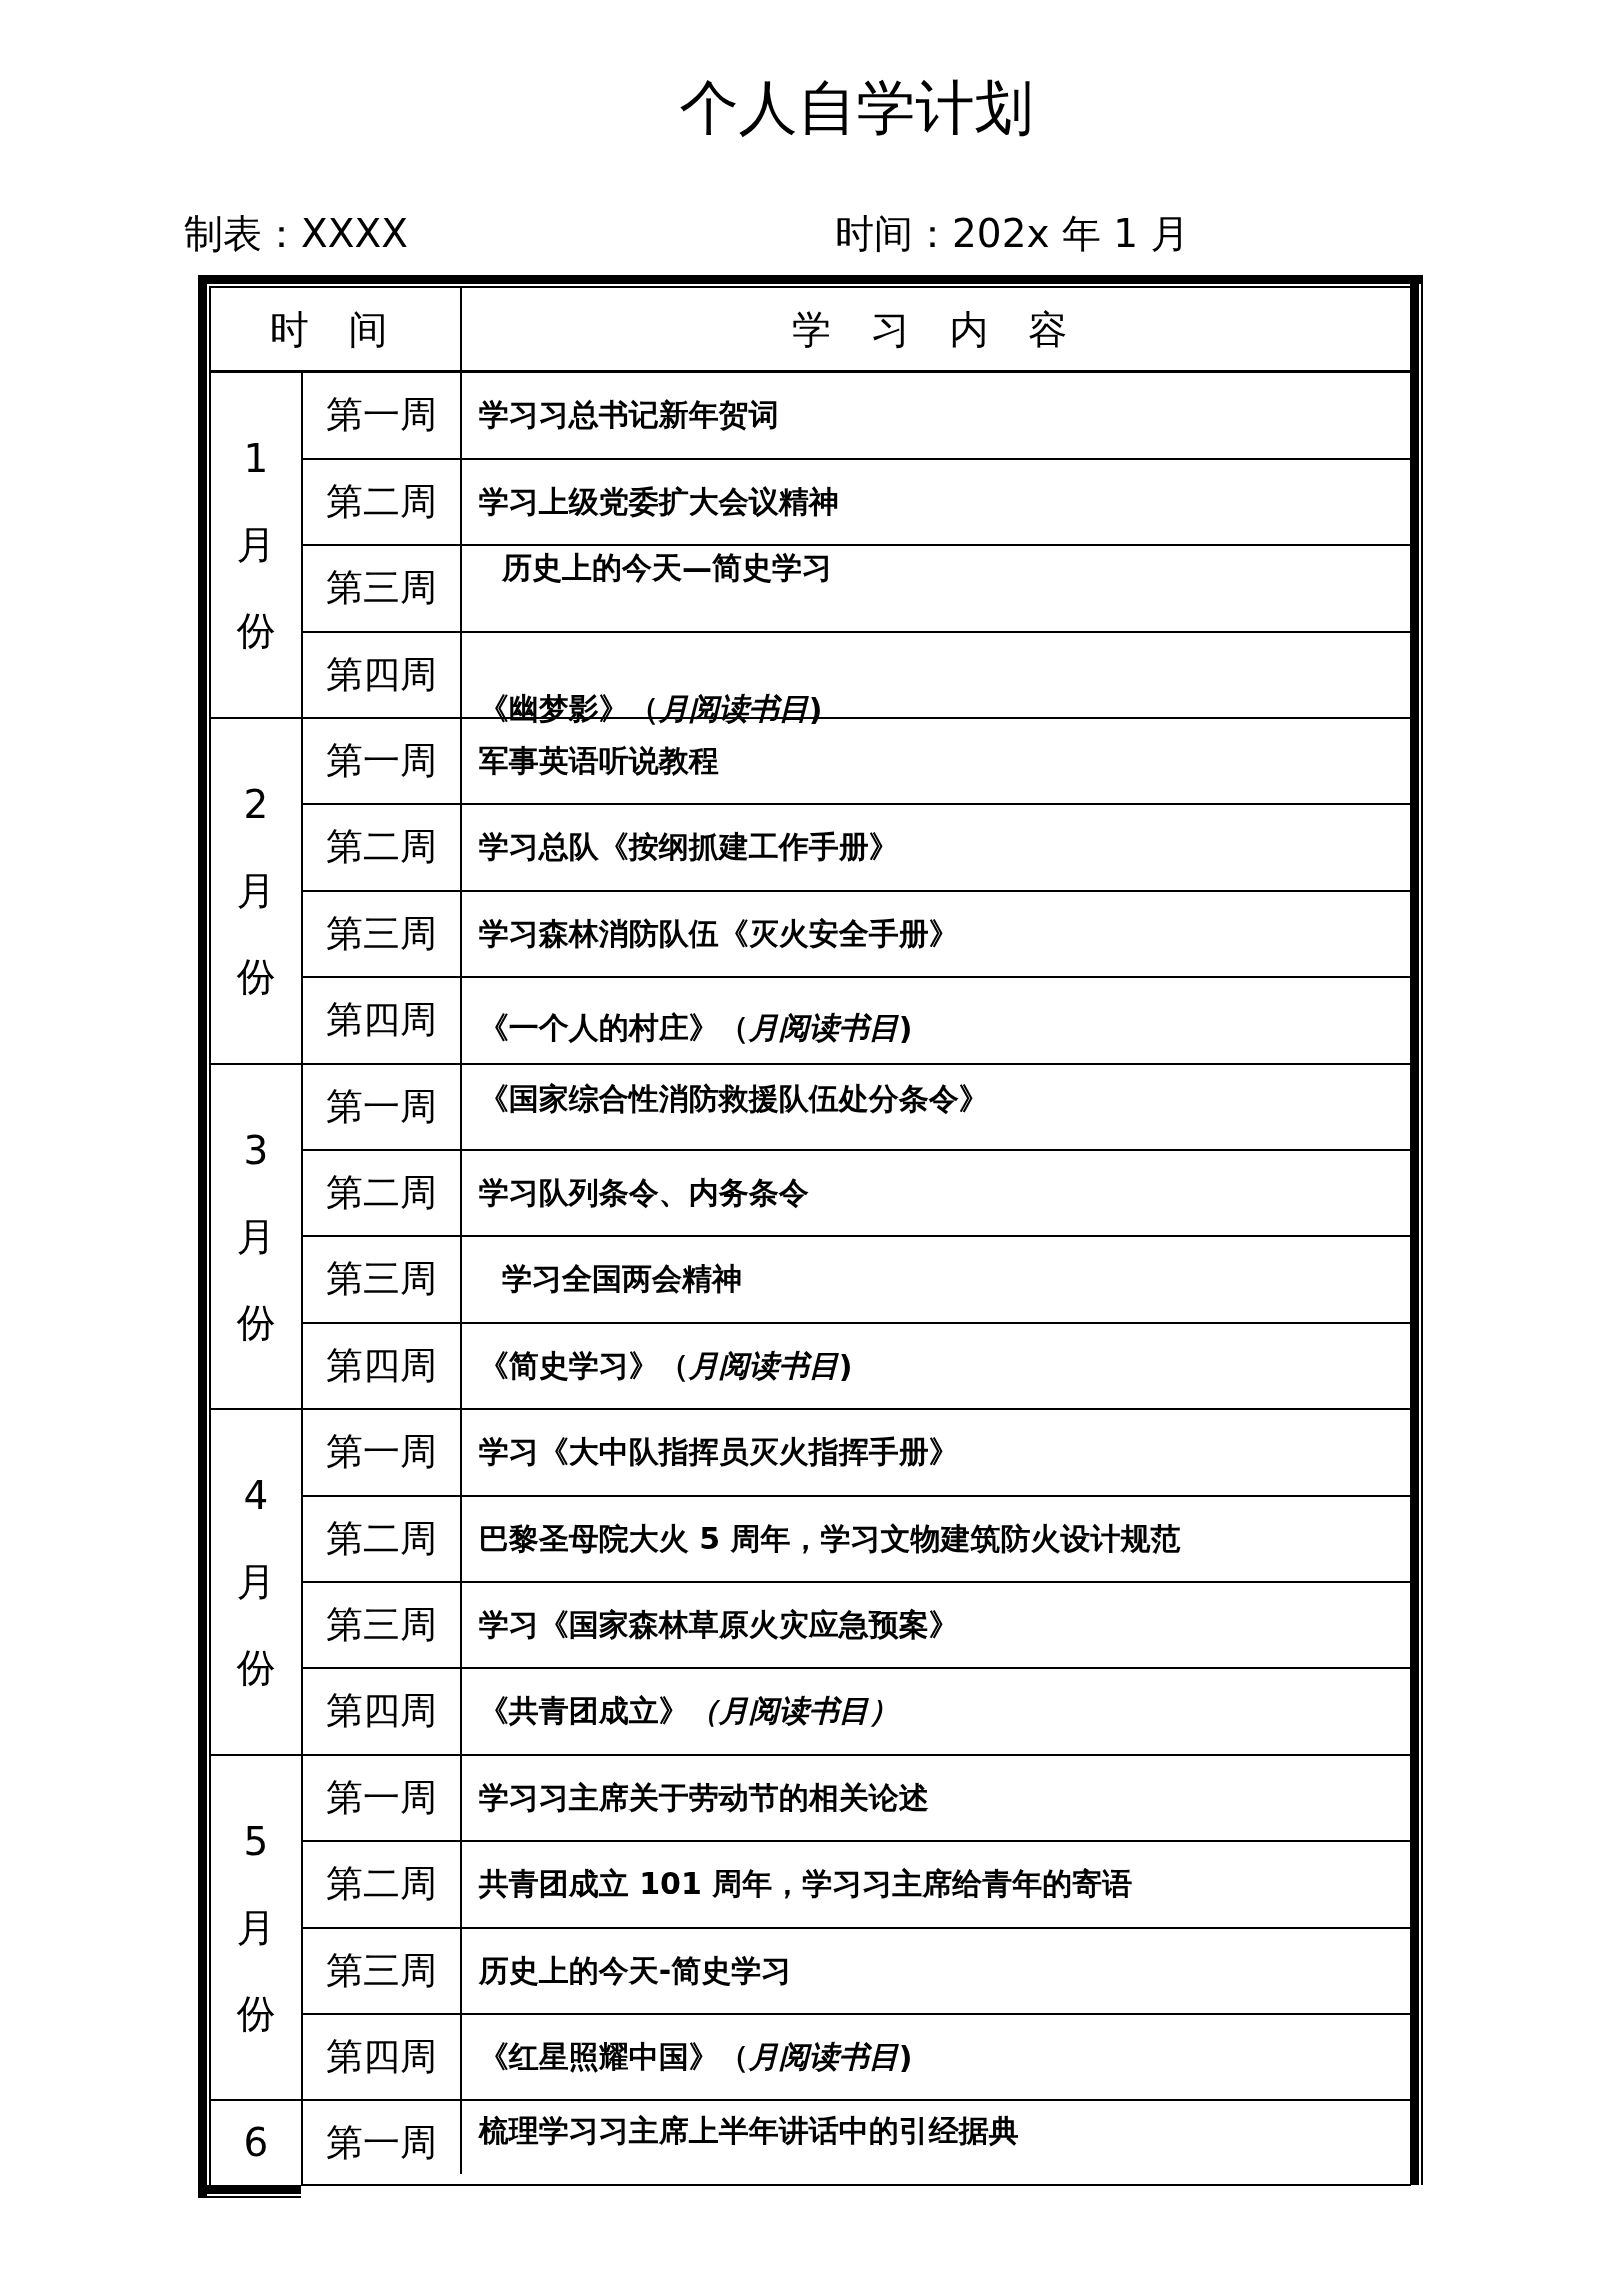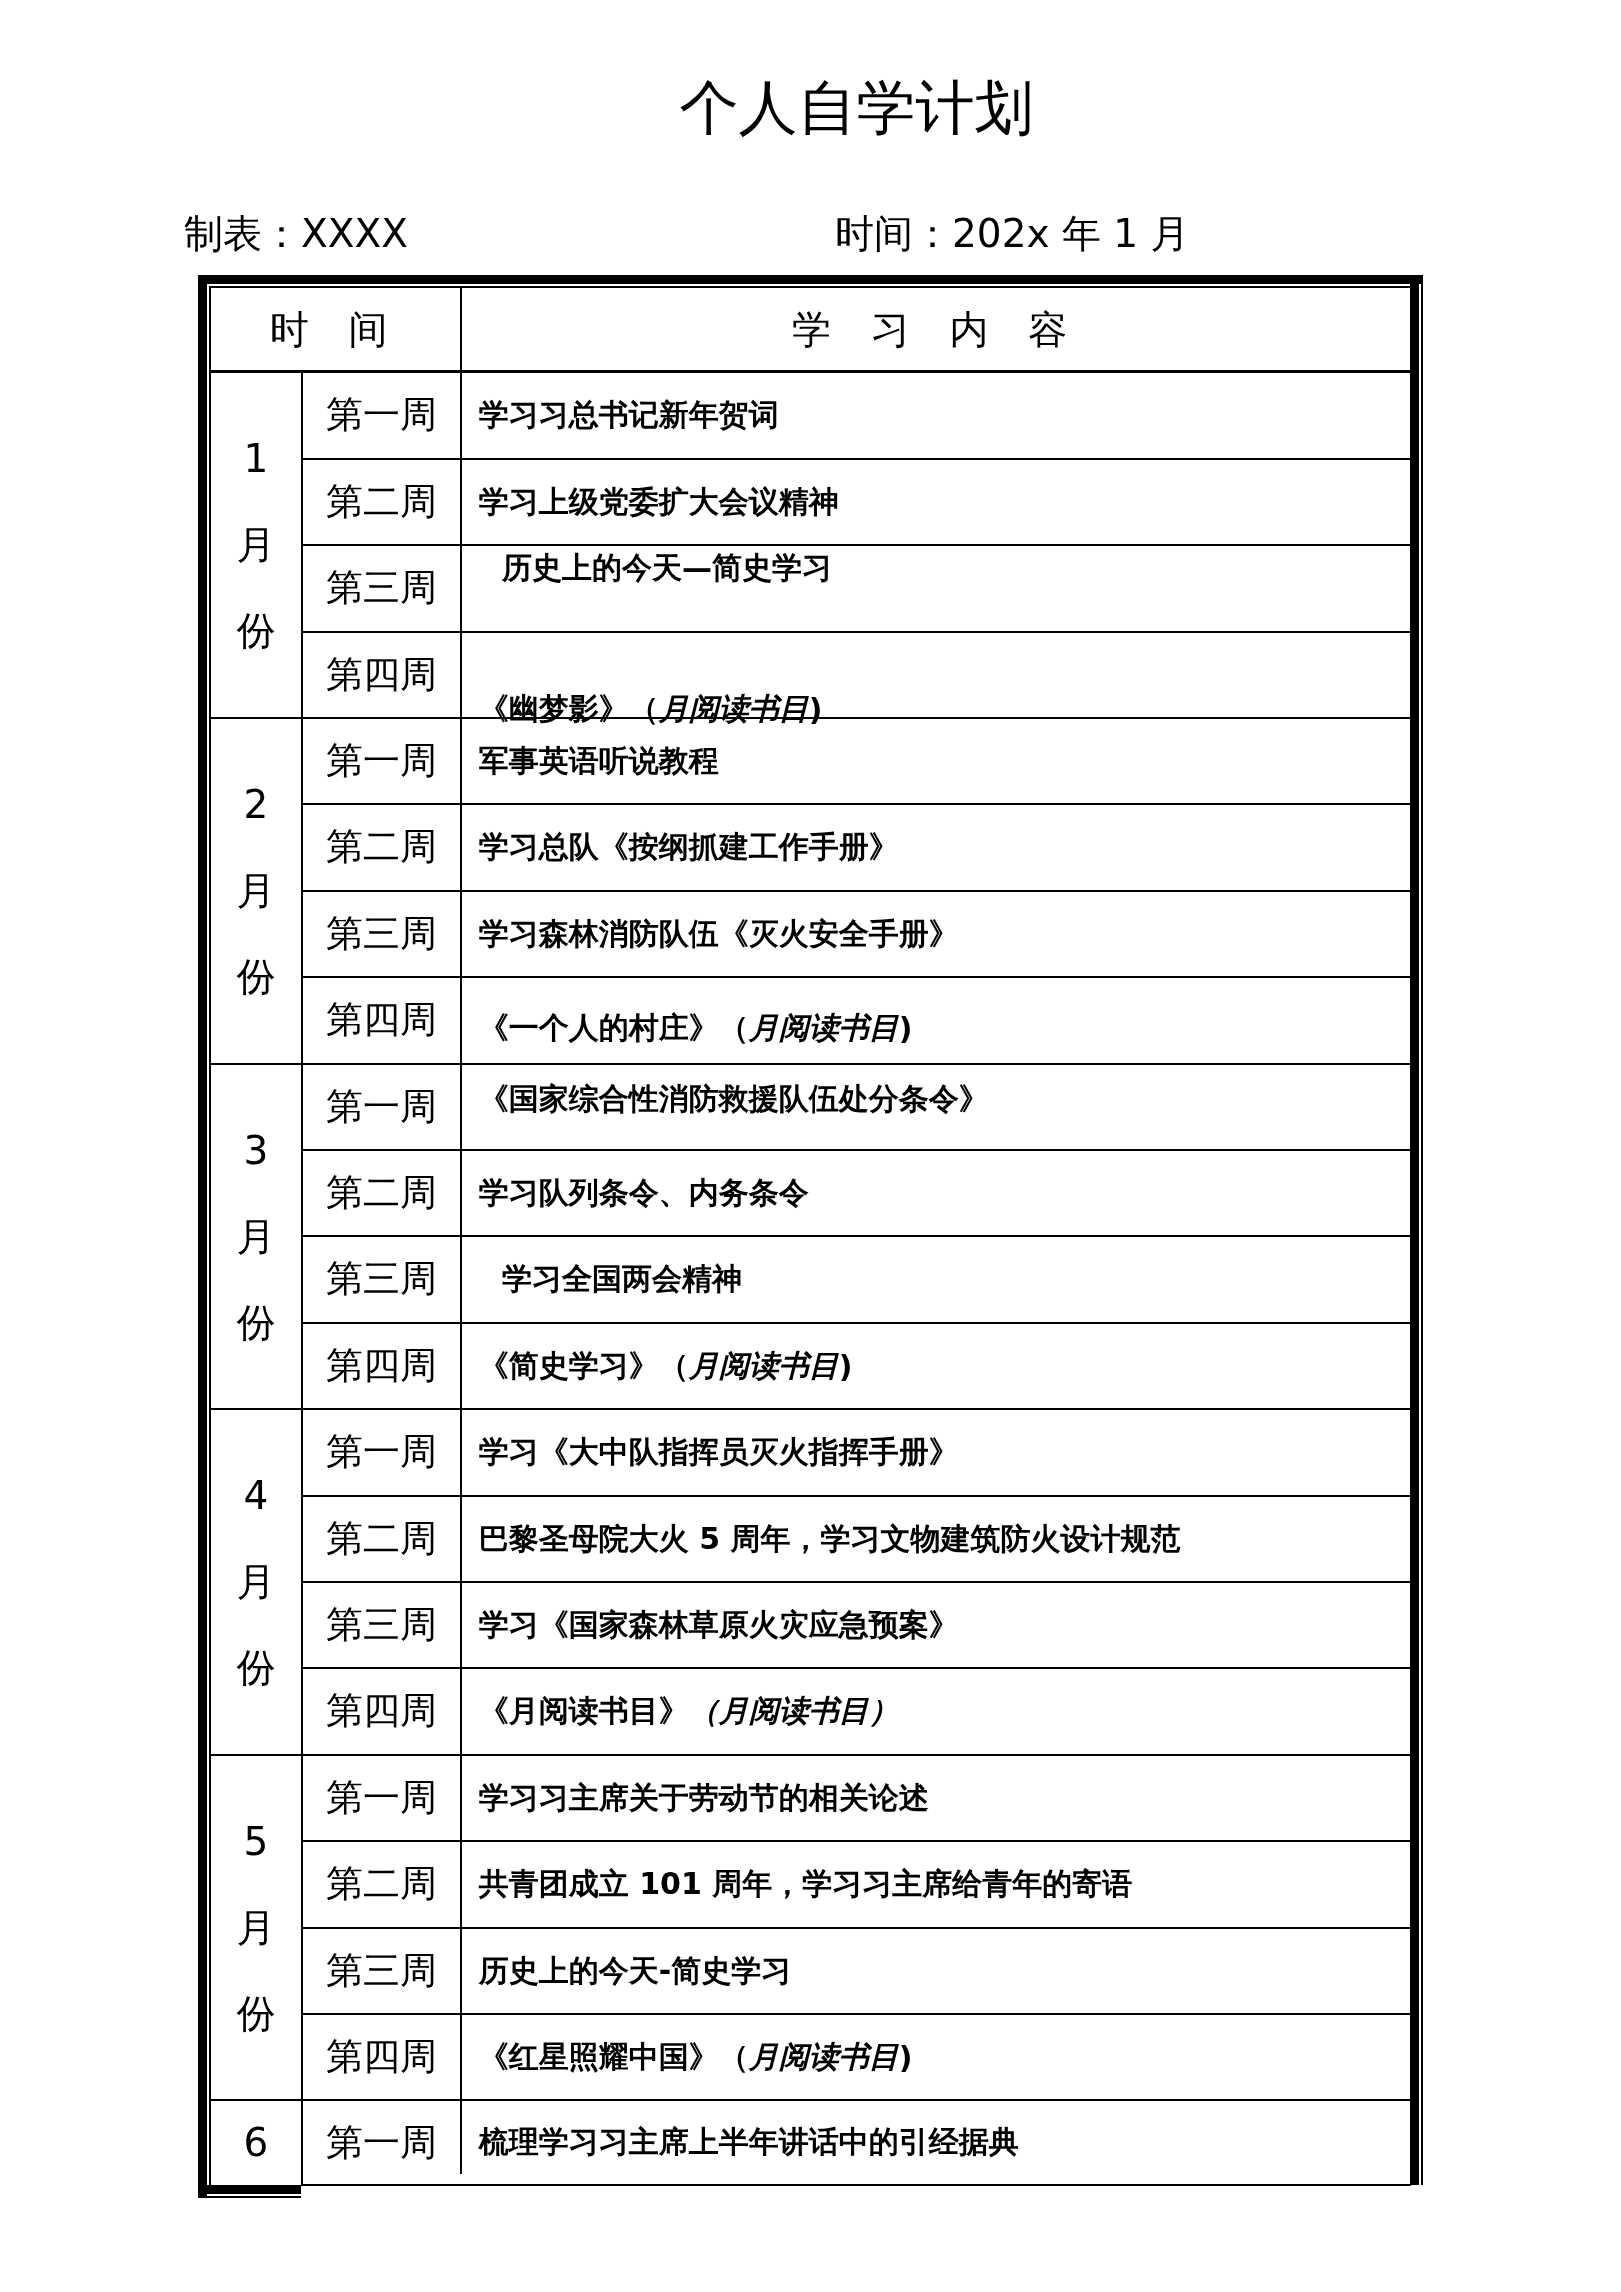--- a/index.html
+++ b/index.html
@@ -25,21 +25,21 @@
   .hline.thick { height: 2.9px; }
   .vline { position: absolute; width: 2px; background: #000; }
 
   .cell { position: absolute; display: flex; align-items: center; box-sizing: border-box; }
   .hdr { justify-content: center; font-size: 39px; letter-spacing: 13.7px; }
   .month { justify-content: center; font-size: 39px; line-height: 86px; text-align: center; flex-direction: column; }
   .month span { display: block; height: 86px; line-height: 86px; }
   .week { justify-content: center; font-size: 37px; }
   .content { padding-left: 16.7px; font-size: 30px; font-weight: bold; white-space: nowrap; }
   .content .it { font-style: italic; }
-  .content.top { align-items: flex-start; padding-top: 22px; }
+  .content.top { align-items: flex-start; padding-top: 11px; }
 </style>
 </head>
 <body>
 
 <div class="title">个人自学计划</div>
 <div class="meta meta-left">制表：XXXX</div>
 <div class="meta meta-right">时间：202x 年 1 月</div>
 
 <div id="tbl">
   <div class="frame-top"></div>
@@ -173,21 +173,21 @@
       <div class="hline" style="left:301px;top:1581px;width:1110px;"></div>
       <div class="cell week" style="left:303px;top:1582px;width:157px;height:86px;">第三周</div>
       <div class="vline" style="left:460px;top:1582px;height:86px;"></div>
       <div class="cell content" style="left:462px;top:1582px;width:949px;height:86px;">
         <span>学习《国家森林草原火灾应急预案》</span>
       </div>
       <div class="hline" style="left:301px;top:1667px;width:1110px;"></div>
       <div class="cell week" style="left:303px;top:1668px;width:157px;height:86px;">第四周</div>
       <div class="vline" style="left:460px;top:1668px;height:86px;"></div>
       <div class="cell content" style="left:462px;top:1668px;width:949px;height:86px;">
-        <span>《月阅读书目》</span>
+        <span>《共青团成立》</span>
         <span class="it">（月阅读书目）</span>
       </div>
       <div class="hline" style="left:209px;top:1754px;width:1202px;"></div>
       <div class="cell month" style="left:211px;top:1755px;width:90px;height:346px;">
         <span>5</span>
         <span>月</span>
         <span>份</span>
       </div>
       <div class="vline" style="left:301px;top:1755px;height:346px;"></div>
       <div class="cell week" style="left:303px;top:1755px;width:157px;height:86px;">第一周</div>

